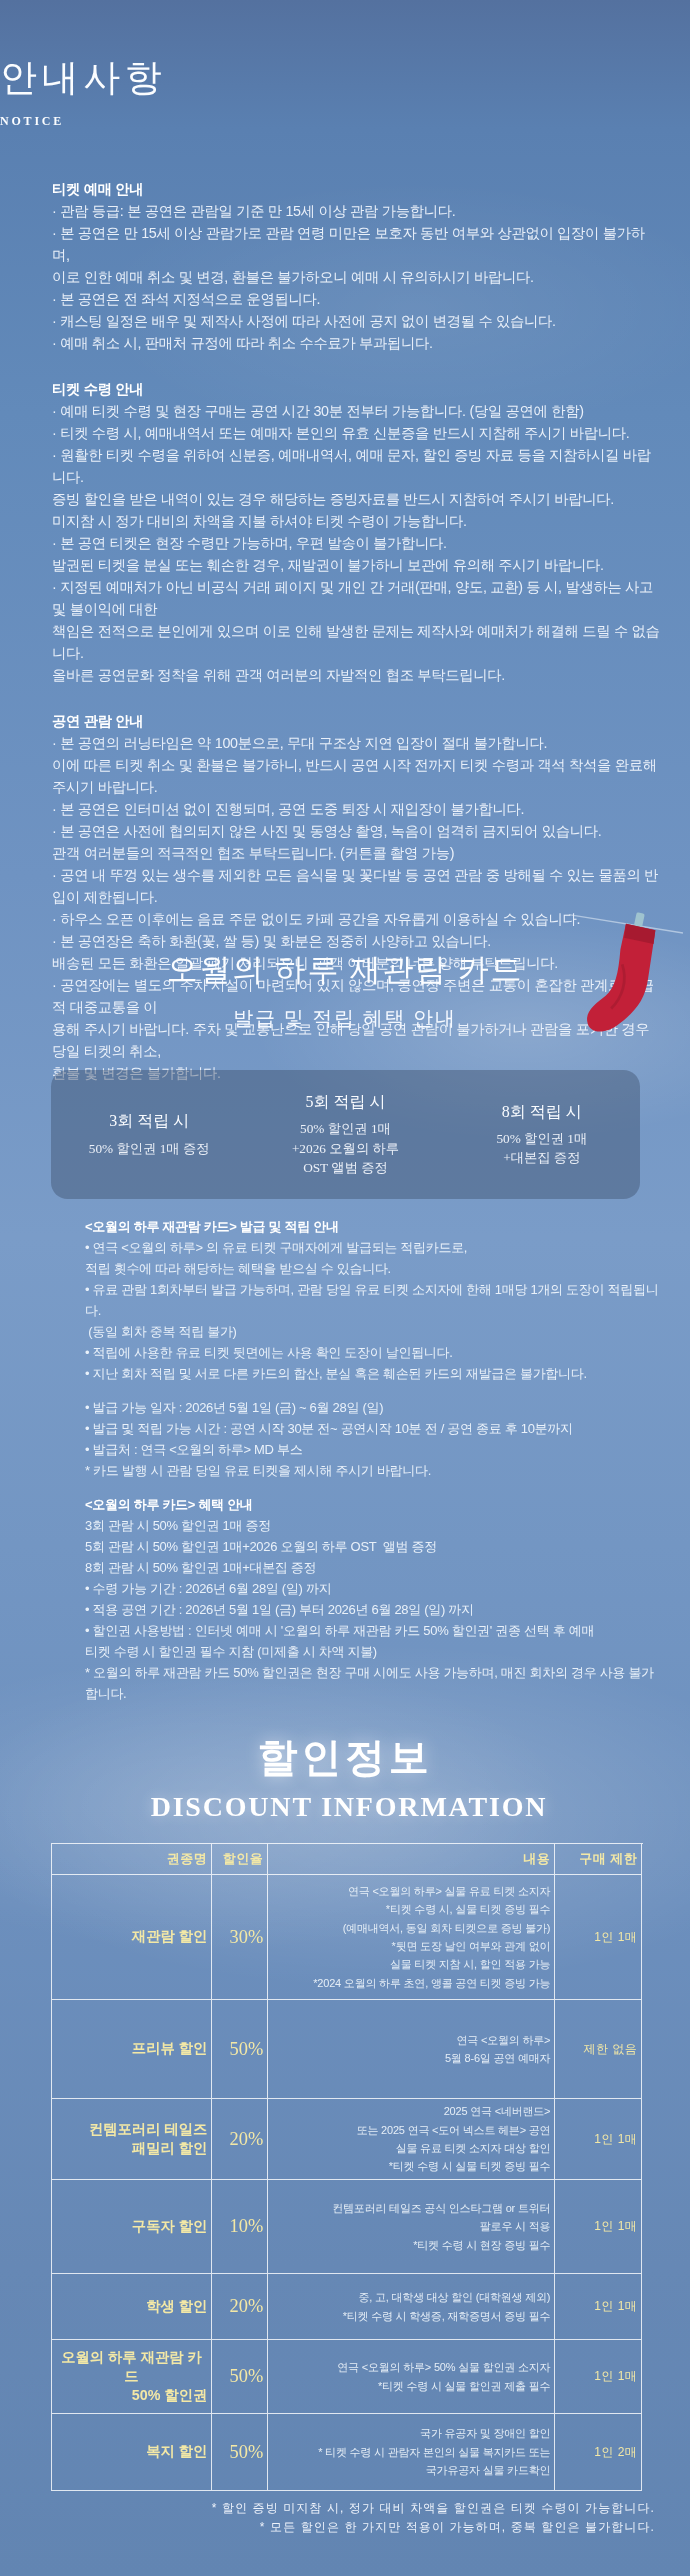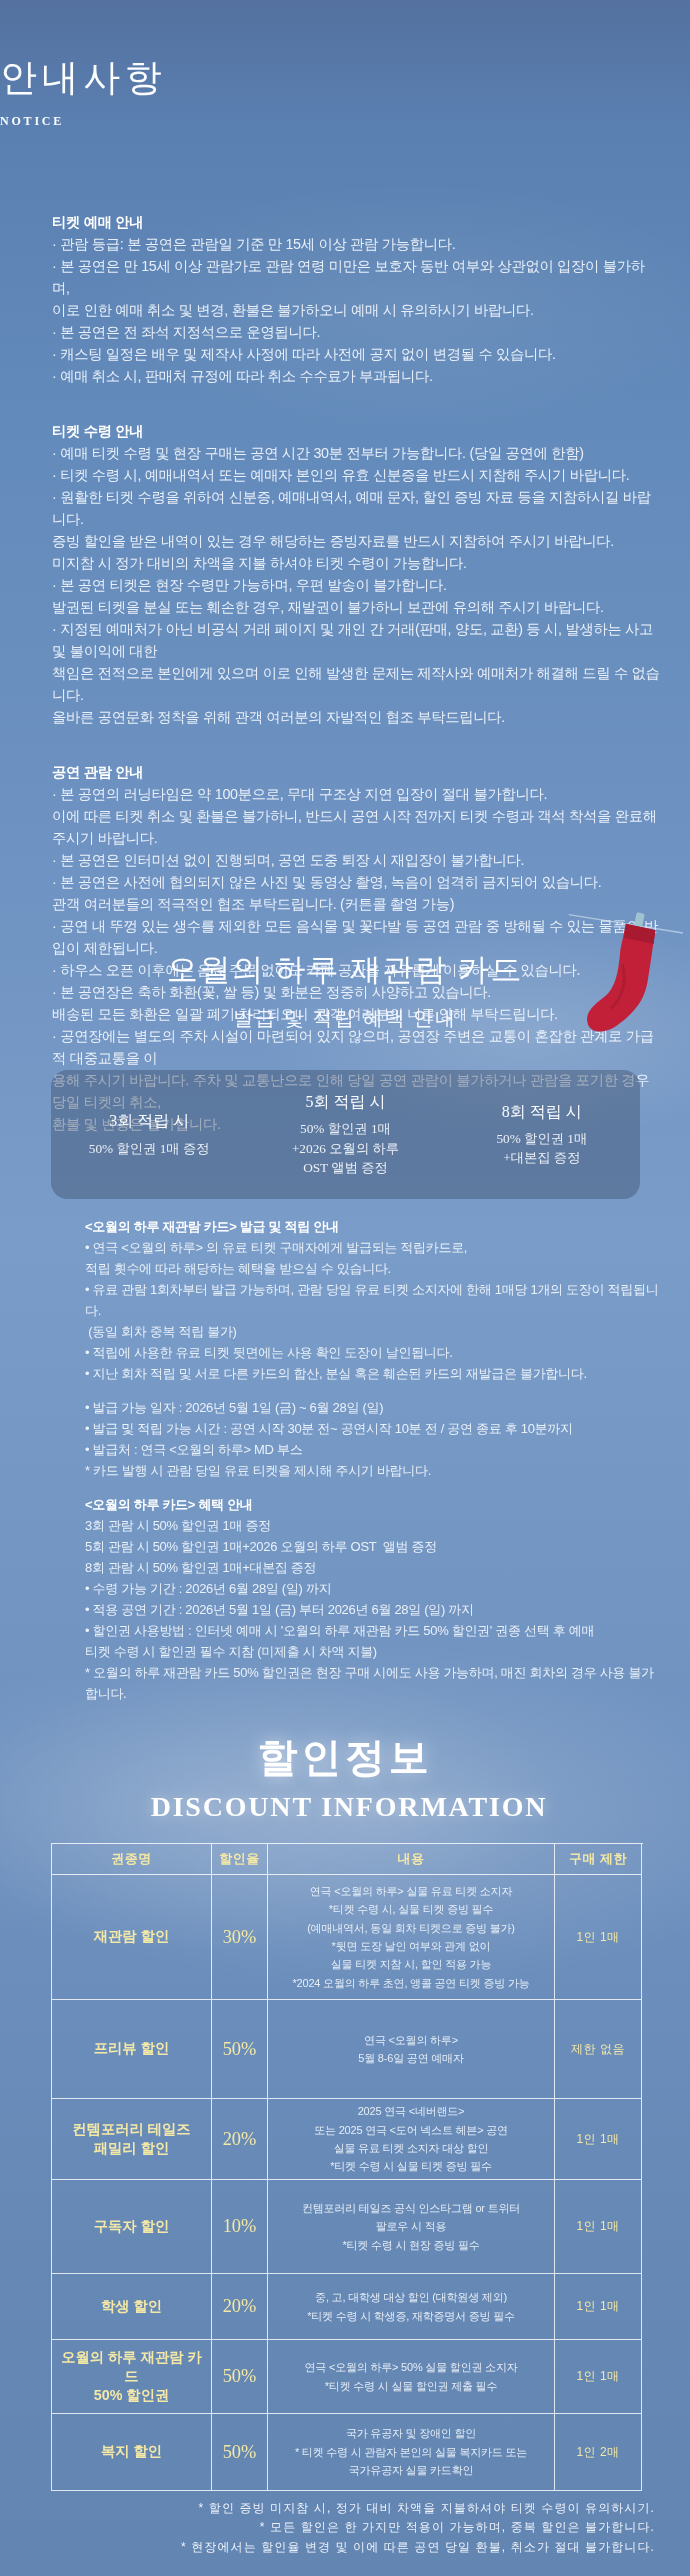--- a/index.html
+++ b/index.html
@@ -16,21 +16,21 @@
   }
 
   
   .hero { position:absolute; top:53px; left:0; width:100%; text-align:left; }
   .hero-title { font-family:"Liberation Serif","DejaVu Serif",serif; font-size:37px; font-weight:400; letter-spacing:4.6px; color:#fbfdff; }
   .hero-sub { font-family:"Liberation Serif","DejaVu Serif",serif; font-size:12px; font-weight:700; letter-spacing:2.8px; margin-top:11px; color:#fbfdff; }
 
   
   .notice-body { position:absolute; top:178px; left:52px; width:609px;
     font-size:14.3px; line-height:22px; letter-spacing:-0.3px; color:rgba(243,248,254,0.93); }
-  .section { margin-bottom:24px;margin-top:33px; }
+  .section { margin-bottom:24px; }
   .section-heading { font-weight:700; color:#ffffff; }
   .body-line { white-space:pre-wrap; }
 
   
   .card-hero { position:absolute; top:949px; left:0; width:100%; text-align:center; }
   .card-title { font-family:"Liberation Serif","DejaVu Serif",serif; font-size:31px; font-weight:400; letter-spacing:1.8px; color:#fbfdff; }
   .card-sub { font-family:"Liberation Serif","DejaVu Serif",serif; font-size:20px; font-weight:400; letter-spacing:1.8px; margin-top:14px; color:#f5f9ff; }
   .sock-wrap { position:absolute; top:909px; left:567px; width:116px; height:153px; }
 
   
@@ -51,21 +51,21 @@
   .discount-title { font-family:"Liberation Serif","DejaVu Serif",serif; font-size:40px; font-weight:700; letter-spacing:3.7px;
     color:#ffffff; text-shadow:0 0 18.4px rgba(255,255,255,0.55); }
   .discount-sub { font-family:"Liberation Serif","DejaVu Serif",serif; font-size:28px; font-weight:700; letter-spacing:1.8px; margin-top:5.5px;
     color:#ffffff; text-shadow:0 0 13px rgba(255,255,255,0.4);margin-left:8px; }
 
   
   .d-table { position:absolute; top:1843px; left:51px; width:591px;
     border-top:0.9px solid rgba(255,255,255,0.8); border-left:0.9px solid rgba(255,255,255,0.8); }
   .t-row { display:grid; grid-template-columns:160px 56px 287px 87px; }
   .t-cell { border-right:0.9px solid rgba(255,255,255,0.8); border-bottom:0.9px solid rgba(255,255,255,0.8);
-    display:flex; flex-direction:column; justify-content:center; align-items:center; text-align:center; padding:3.7px 3.7px; box-sizing:border-box; }
+    display:flex; flex-direction:column; justify-content:center; align-items:flex-end; text-align:center; padding:3.7px 3.7px; box-sizing:border-box; }
   .t-head .t-cell { height:31px; }
   .t-head-label { font-size:13px; color:#f3e8a6; font-weight:700; letter-spacing:0.5px; }
   .t-name-line { font-size:14.3px; font-weight:700; color:#f3e8a6; line-height:19.3px; }
   .t-rate { font-family:"Liberation Serif","DejaVu Serif",serif; font-size:18.4px; color:#f3e8a6; }
   .t-content-line { font-size:11px; line-height:18.4px; color:rgba(240,246,252,0.92); letter-spacing:-0.2px; }
   .t-limit { font-size:12px; color:#f3e8a6; letter-spacing:0.5px; }
   .t-row.r0 .t-cell { height:125px; }
   .t-row.r1 .t-cell { height:99px; }
   .t-row.r2 .t-cell { height:81px; }
   .t-row.r3 .t-cell { height:94px; }
@@ -324,19 +324,18 @@
           <div class="t-content-line">* 티켓 수령 시 관람자 본인의 실물 복지카드 또는</div>
           <div class="t-content-line">국가유공자 실물 카드확인</div>
         </div>
         <div class="t-cell">
           <div class="t-limit">1인 2매</div>
         </div>
       </div>
     </div>
 
   <div class="footnotes" id="footnotes">
-      <div class="foot-line">* 할인 증빙 미지참 시, 정가 대비 차액을 지불하셔야 티켓 수령이 유의하시기.</div>
+      <div class="foot-line">* 할인 증빙 미지참 시, 정가 대비 차액을 할인권은 티켓 수령이 가능합니다.</div>
       <div class="foot-line">* 모든 할인은 한 가지만 적용이 가능하며, 중복 할인은 불가합니다.</div>
-      <div class="foot-line">* 현장에서는 할인율 변경 및 이에 따른 공연 당일 환불, 취소가 절대 불가합니다.</div>
     </div>
 
 </div>
 
 
 </body></html>

